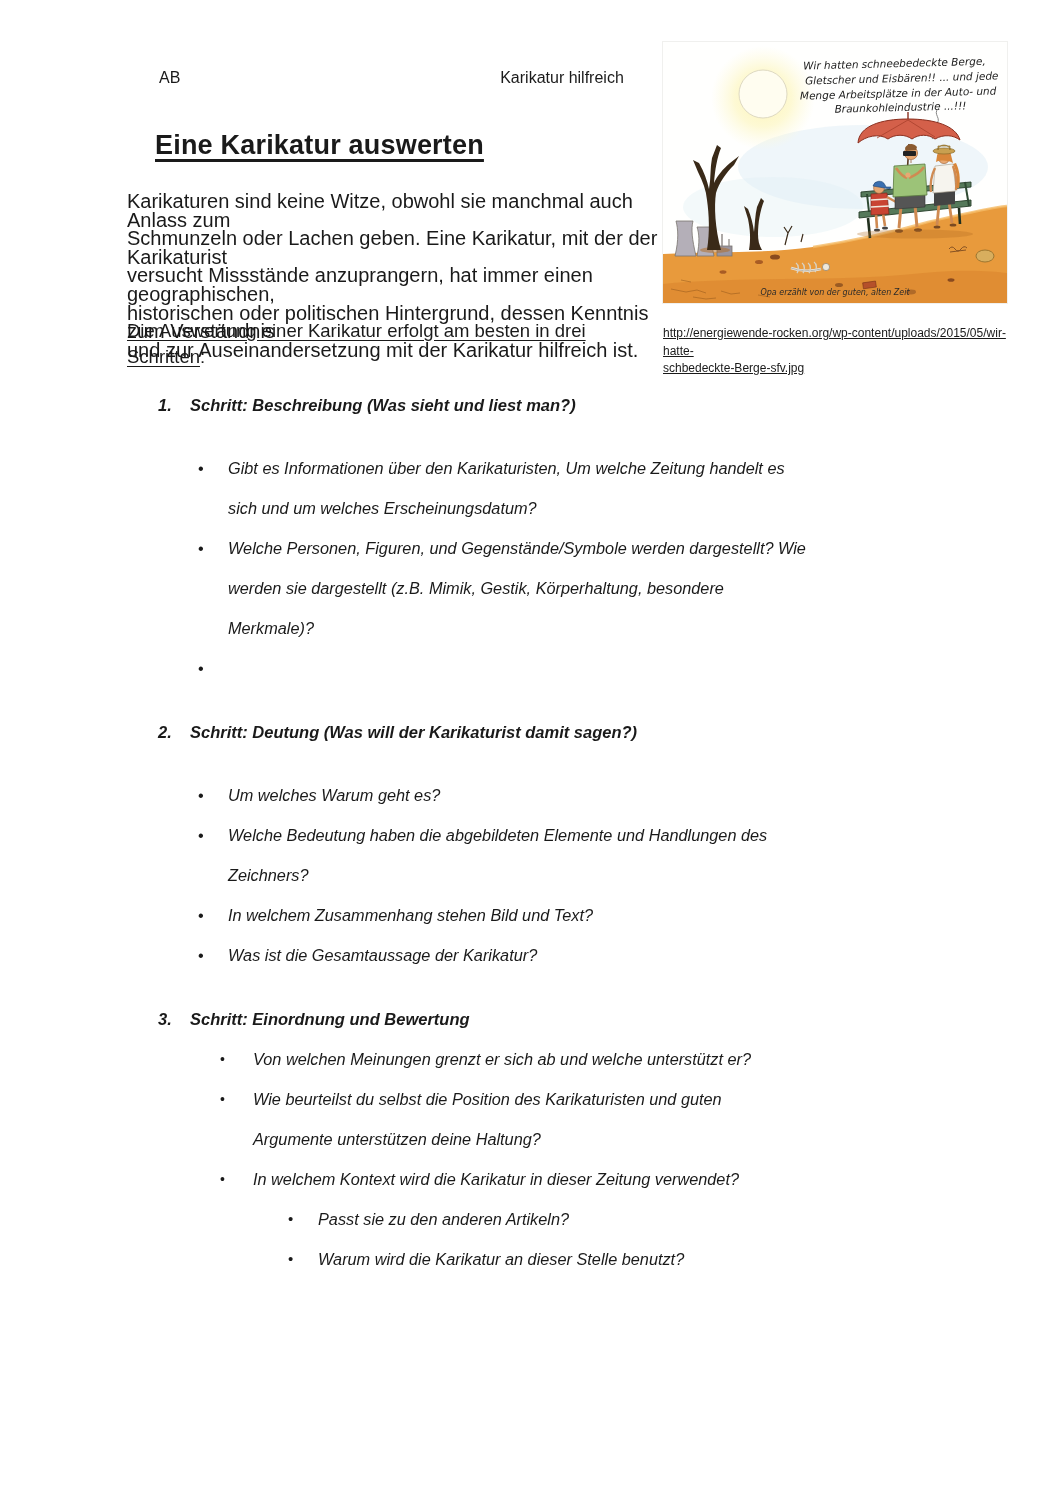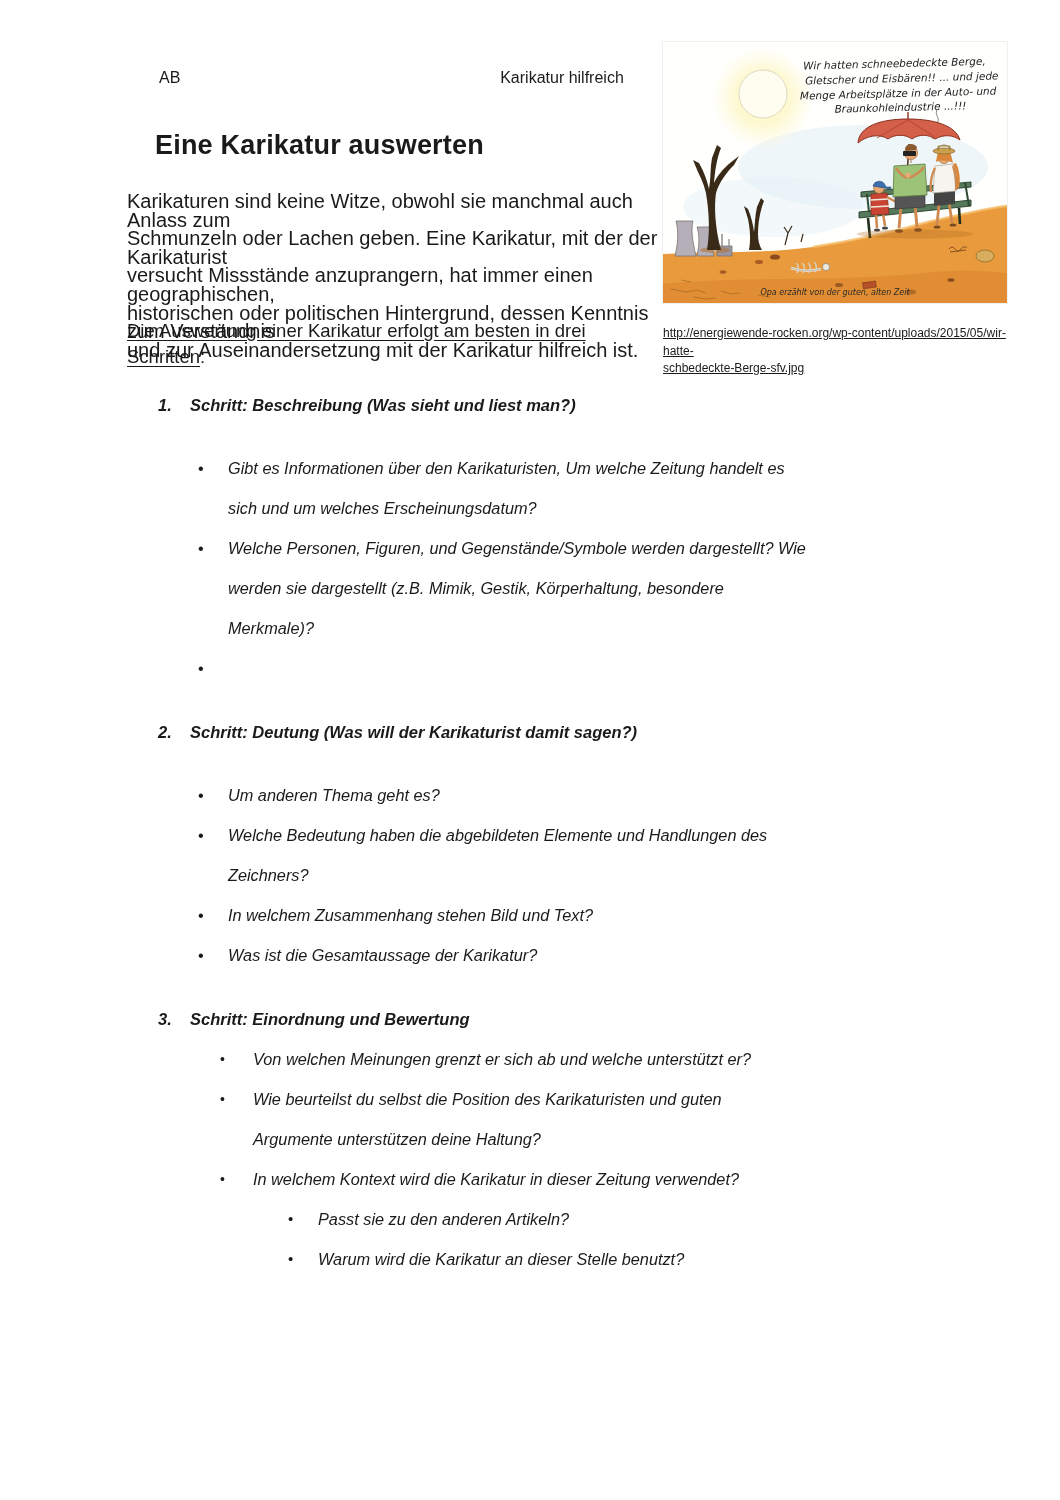--- a/index.html
+++ b/index.html
@@ -14,20 +14,21 @@
 
   
   .runhead { position: absolute; top: 69px; left: 0; width: 1060px; height: 22px; font-size: 16px; margin-left: 32px; }
   .runhead .left { position: absolute; left: 127px; top: 0; }
   .runhead .center { position: absolute; left: 0; right: 0; text-align: center; top: 0; }
 
   
   .doc-title {
     position: absolute; left: 155px; top: 130px;
     font-size: 27px; font-weight: 700;
+    text-decoration: underline;
     text-decoration-thickness: 2.5px;
     text-underline-offset: 5px;
     letter-spacing: 0.2px;
     text-align: center;
   }
 
   
   .intro {
     position: absolute; left: 127px; top: 192px; width: 540px;
     font-size: 20px; line-height: 18.6px;
@@ -252,21 +253,21 @@
   </div>
 
   <div class="step">
     <div class="step-header">
       <span class="num">2.</span>
       <span class="ttl">Schritt: Deutung (Was will der Karikaturist damit sagen?)</span>
     </div>
     <ul class="bullets lvl1 gap">
       <li>
           <span class="marker">•</span>
-          <span class="txt">Um anderen Thema geht es?</span>
+          <span class="txt">Um welches Warum geht es?</span>
         </li>
       <li>
           <span class="marker">•</span>
           <span class="txt">Welche Bedeutung haben die abgebildeten Elemente und Handlungen des
 Zeichners?</span>
         </li>
       <li>
           <span class="marker">•</span>
           <span class="txt">In welchem Zusammenhang stehen Bild und Text?</span>
         </li>

